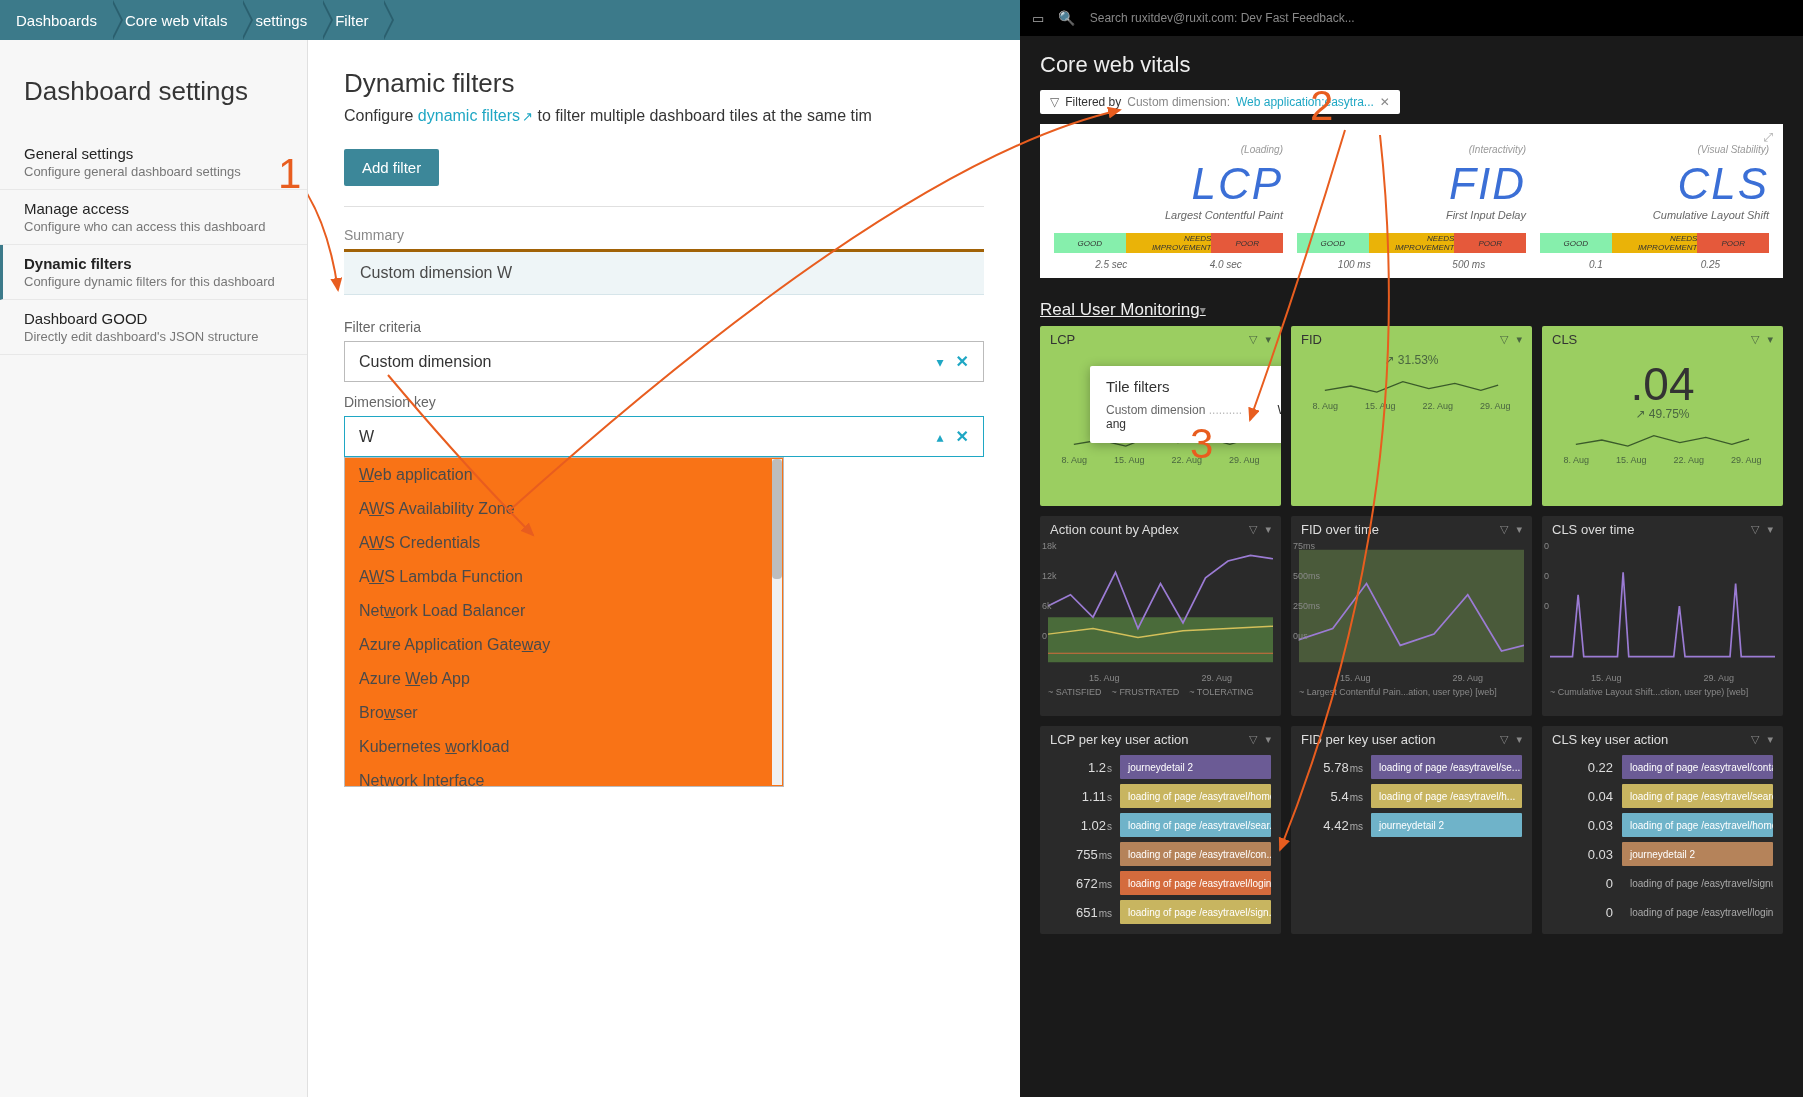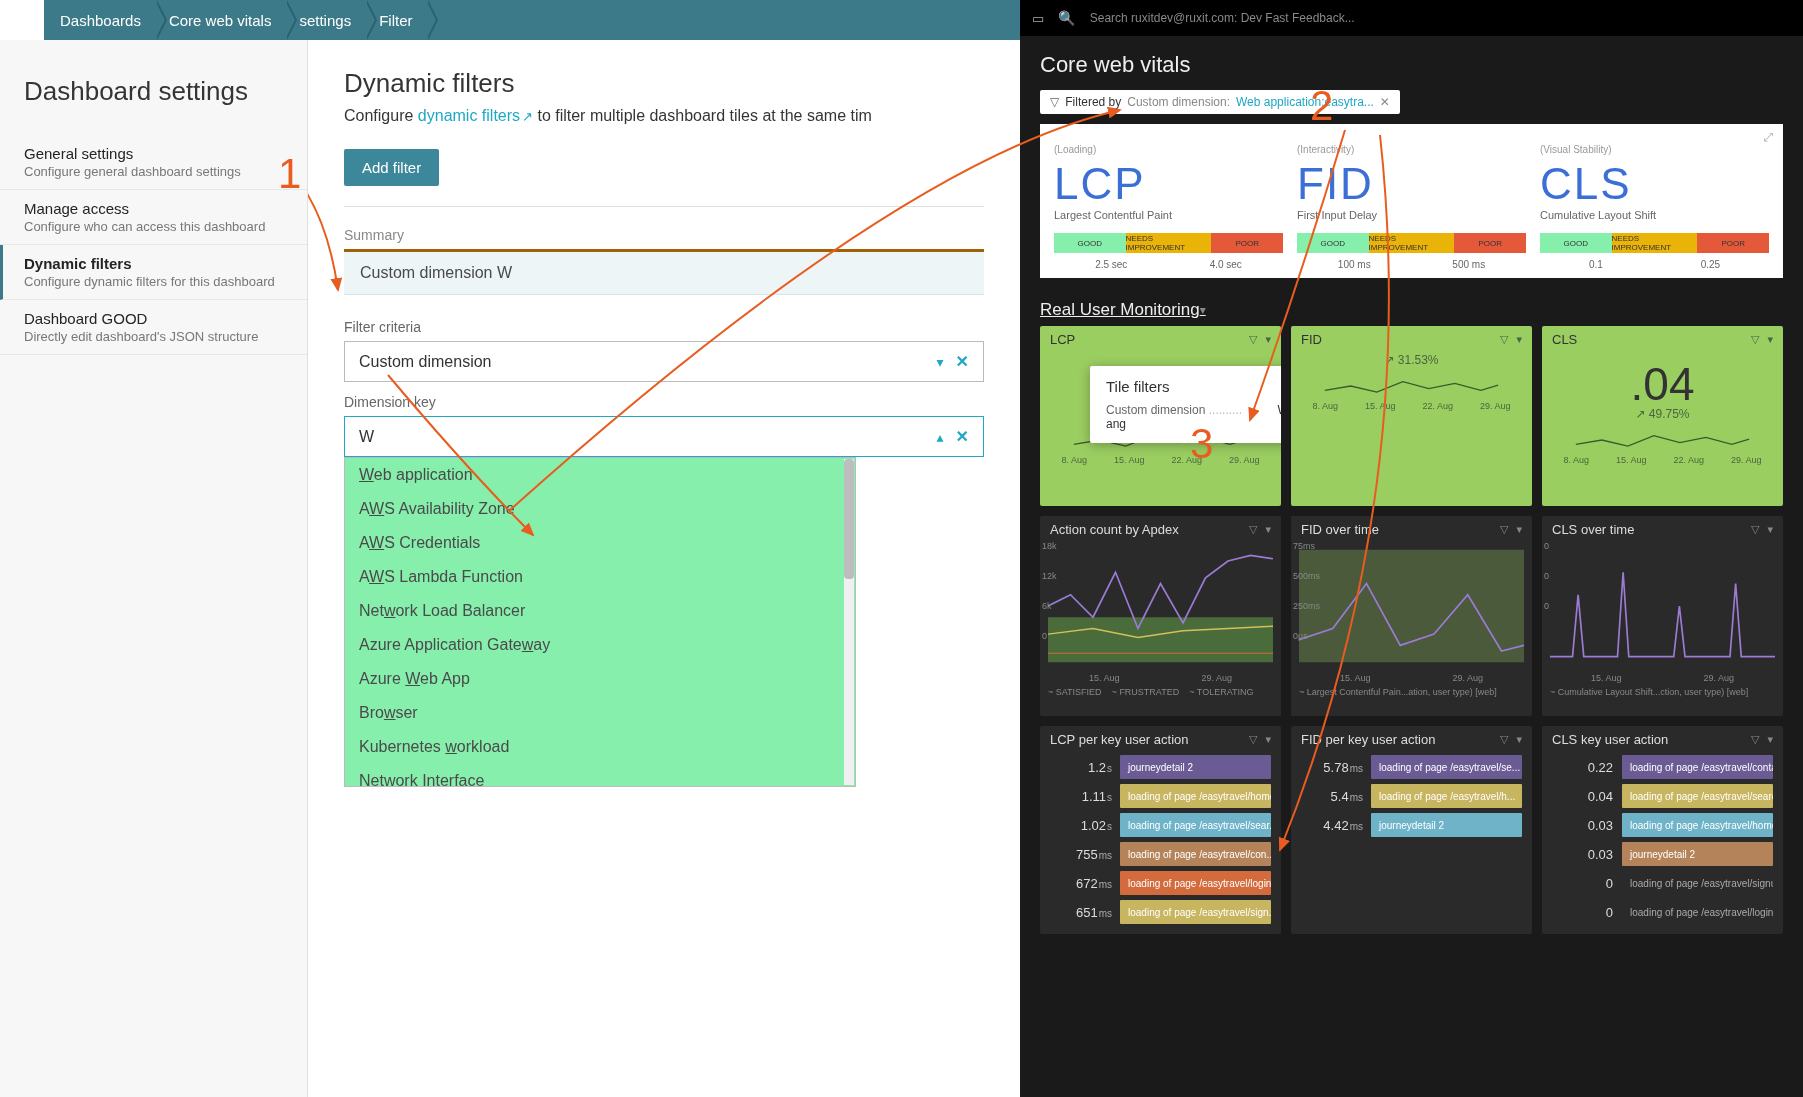--- a/index.html
+++ b/index.html
@@ -1,21 +1,21 @@
 <!DOCTYPE html>
 <html><head>
 <meta charset="utf-8">
 <style>
 * { box-sizing: border-box; margin: 0; padding: 0; font-family: -apple-system, BlinkMacSystemFont, "Segoe UI", sans-serif; }
 body { display: flex; width: 1803px; height: 1097px; background: #fff; overflow: hidden; }
 .left-pane { width: 1020px; height: 100%; display: flex; flex-direction: column; background: #fff; }
 .right-pane { width: 783px; height: 100%; background: #1a1a1a; color: #fff; display: flex; flex-direction: column; overflow: hidden; }
 
 
-.breadcrumb { background: #3c7a8a; color: #fff; display: flex; align-items: center; height: 40px; padding: 0 0 0 12px; font-size: 15px; margin-left: 44px; }
+.breadcrumb { background: #3c7a8a; color: #fff; display: flex; align-items: center; height: 40px; padding: 0 0 0 12px; font-size: 15px; }
 .crumb { padding: 0 14px; position: relative; height: 40px; display: flex; align-items: center; }
 .crumb::after { content: ""; position: absolute; right: -10px; top: 0; border-left: 10px solid #3c7a8a; border-top: 20px solid transparent; border-bottom: 20px solid transparent; z-index: 2; }
 .crumb::before { content: ""; position: absolute; right: -12px; top: 0; border-left: 10px solid #2a5f6e; border-top: 20px solid transparent; border-bottom: 20px solid transparent; z-index: 1; }
 .crumb.first { padding-left: 4px; }
 
 
 .left-body { display: flex; flex: 1; }
 .sidebar { width: 310px; background: #f7f7f7; border-right: 1px solid #e0e0e0; padding: 24px 0 0 0; }
 .sidebar h1 { font-size: 26px; font-weight: 400; color: #353535; padding: 12px 24px 28px; }
 .nav-item { padding: 10px 24px; border-bottom: 1px solid #e8e8e8; cursor: pointer; }
@@ -35,21 +35,21 @@
 .summary-label { font-size: 14px; color: #888; margin-bottom: 6px; border-top: 1px solid #e0e0e0; padding-top: 20px; }
 .summary-row { background: #eef5f7; padding: 12px 16px; font-size: 16px; color: #4a4a4a; margin-bottom: 24px; border-top: 3px solid #a16207; border-bottom: 1px solid #d6e5ea; }
 
 .form-label { font-size: 14px; color: #666; margin-bottom: 6px; margin-top: 12px; }
 .select-box { width: 640px; border: 1px solid #bbb; padding: 10px 14px; font-size: 16px; display: flex; align-items: center; justify-content: space-between; color: #333; background: #fff; }
 .select-box.focused { border-color: #1fa7c4; }
 .select-handles { display: flex; gap: 12px; color: #1fa7c4; align-items: center; }
 .chev { cursor: pointer; font-size: 14px; }
 .closex { cursor: pointer; font-weight: bold; font-size: 16px; }
 
-.dropdown { width: 512px; border: 1px solid #bbb; background: #86efac; max-height: 330px; overflow-y: auto; position: relative; }
+.dropdown { width: 440px; border: 1px solid #bbb; background: #f97316; max-height: 330px; overflow-y: auto; position: relative; }
 .dropdown-item { padding: 8px 14px; font-size: 16px; color: #4a4a4a; cursor: pointer; }
 .dropdown-item u { text-decoration: underline; }
 .scroll-track { position: absolute; right: 1px; top: 1px; bottom: 1px; width: 10px; background: #f0f0f0; }
 .scroll-thumb { position: absolute; right: 1px; top: 1px; width: 10px; height: 120px; background: #bdbdbd; border-radius: 4px; }
 
 
 .annot-num { position: absolute; color: #e85d1f; font-size: 42px; font-weight: 300; z-index: 50; pointer-events: none; }
 svg.arrows { position: absolute; top: 0; left: 0; pointer-events: none; z-index: 40; }
 
 
@@ -59,21 +59,21 @@
 .dash-title { font-size: 22px; padding: 16px 20px 12px; color: #eee; }
 
 .filter-bar { margin: 0 20px 10px; }
 .filter-chip { background: #fff; color: #333; display: inline-flex; align-items: center; padding: 5px 10px; border-radius: 2px; font-size: 12px; gap: 6px; }
 .filter-chip .funnel { color: #666; }
 .filter-chip .dim { color: #888; }
 .filter-chip .val { color: #1fa7c4; }
 .filter-chip .x { color: #888; cursor: pointer; }
 
 .cwv-panel { background: #fff; color: #333; margin: 0 20px 14px; padding: 20px 14px 8px; display: flex; gap: 14px; position: relative; }
-.cwv-card { flex: 1; text-align: left; }
+.cwv-card { flex: 1; text-align: right; font-style: italic; }
 .cwv-top { font-size: 10px; color: #999; margin-bottom: 4px; }
 .cwv-big { font-size: 44px; font-weight: 500; color: #3b6fd6; font-family: Arial, sans-serif; letter-spacing: 2px; }
 .cwv-sub { font-size: 11px; color: #666; margin-bottom: 12px; }
 .cwv-bar { display: flex; height: 20px; width: 100%; font-size: 8px; color: #333; margin-bottom: 6px; }
 .cwv-bar .g { background: #86efac; flex: 1; display:flex;align-items:center;justify-content:center; }
 .cwv-bar .y { background: #eab308; flex: 1.2; display:flex;align-items:center;justify-content:center; }
 .cwv-bar .r { background: #e5593b; flex: 1; display:flex;align-items:center;justify-content:center; }
 .cwv-scale { display: flex; justify-content: space-around; font-size: 10px; color: #666; }
 .expand-ic { position: absolute; top: 6px; right: 10px; color: #aaa; font-size: 12px; cursor: pointer; }
 

